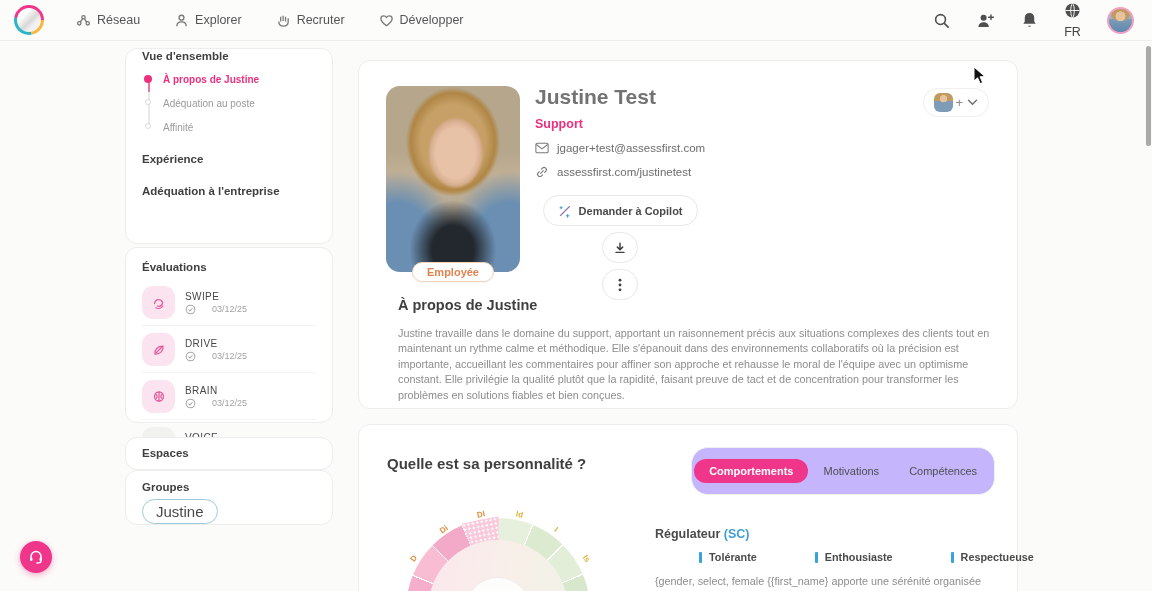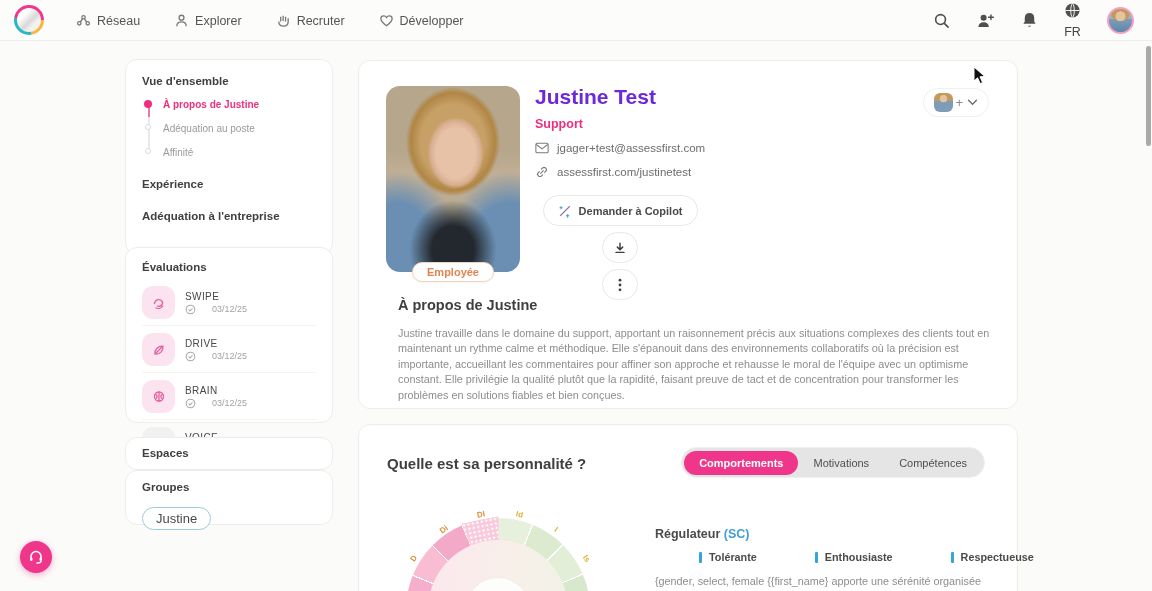--- a/index.html
+++ b/index.html
@@ -7,35 +7,35 @@
   body { font-family:"Liberation Sans", sans-serif; background:#fbfbf9; position:relative; }
 
   
   .topbar { position:absolute; left:0; top:0; width:1152px; height:41px; background:#fcfcfb;
             border-bottom:1px solid #eeeeec; display:flex; align-items:center; z-index:40; }
   .logo { width:30px; height:30px; border-radius:50%; margin-left:14px; position:relative;
           background:conic-gradient(#f2368c 0 90deg,#f8b63c 90deg 170deg,#2bb5c9 170deg 280deg,#f2368c 280deg 360deg); }
   .logo::after { content:""; position:absolute; inset:3px; border-radius:50%;
           background:linear-gradient(135deg,#fdfdfd 30%,#d8d8d6 55%,#f2f2f0 70%); }
   .nav-items { display:flex; align-items:center; gap:34px; margin-left:32px; }
-  .nav-item { display:flex; align-items:flex-end; gap:6px; font-size:12.5px; color:#555; cursor:pointer; }
+  .nav-item { display:flex; align-items:center; gap:6px; font-size:12.5px; color:#555; cursor:pointer; }
   .nav-item svg { stroke:#7a7a7a; }
   .topbar-right { margin-left:auto; display:flex; align-items:center; gap:26px; margin-right:18px; }
   .icon-btn { display:flex; align-items:center; gap:6px; font-size:12.5px; color:#444; cursor:pointer;flex-direction:column; }
   .avatar-sm { width:27px; height:27px; border-radius:50%; border:2px solid #f3a0c4;
           background:radial-gradient(8px 8px at 50% 32%, #e5c39f 0 60%, transparent 65%),
                      radial-gradient(14px 10px at 50% 24%, #c19a5e 0 60%, transparent 70%),
                      linear-gradient(#9bb3c6 0 45%, #7e9cb8 45%, #5f87ad); }
 
   
   .card { position:absolute; background:#fff; border:1px solid #ededeb; border-radius:12px; }
 
   
   .sb-title { font-size:11.5px; font-weight:bold; color:#3f3f3f; }
-  .overview-card { left:125px; top:59px; width:208px; height:196px; padding:15px 16px; }
+  .overview-card { left:125px; top:48px; width:208px; height:196px; padding:1px 16px; }
   .timeline { position:relative; margin:12px 0 4px 2px; }
   .timeline::before { content:""; position:absolute; left:4px; top:4px; bottom:6px; width:2px;
           background:linear-gradient(#ee74ab 0 14px, #e9e9e7 14px); }
   .tl-item { position:relative; padding-left:19px; margin-bottom:13px; font-size:10px; color:#9b9b9b; cursor:pointer; }
   .tl-item .dot { position:absolute; left:1px; top:1px; width:6px; height:6px; border-radius:50%;
           border:1.5px solid #dcdcda; background:#fff; }
   .tl-item.active { color:#ee2f7e; font-weight:bold; }
   .tl-item.active .dot { border:none; width:8px; height:8px; left:0; background:#ee2f7e; }
   .sb-section { margin-top:20px; font-size:11.5px; font-weight:bold; color:#3f3f3f; cursor:pointer; }
 
@@ -43,60 +43,60 @@
   .eval-row { display:flex; align-items:center; gap:10px; padding:7px 0 6px; border-bottom:1px solid #f4f4f2; }
   .eval-row:last-child { border-bottom:none; }
   .eval-icon { width:33px; height:33px; border-radius:11px; background:#fbe3ef; display:flex;
           align-items:center; justify-content:center; flex:none; }
   .eval-icon.gray { background:#f1f1ef; }
   .eval-name { font-size:10px; font-weight:normal; color:#474747; letter-spacing:.4px; }
   .eval-status { display:flex; align-items:center; gap:16px; font-size:9px; color:#a3a3a1; margin-top:2px; }
 
   .espaces-card { left:125px; top:437px; width:208px; height:33px; padding:9px 16px; }
   .groupes-card { left:125px; top:470px; width:208px; height:55px; padding:10px 16px; }
-  .chip { display:inline-block; margin-top:14px; padding:3px 13px; border:1.5px solid #9ecbd9;
-          border-radius:14px; font-size:13px; color:#4a4a4a; background:#fff; cursor:pointer; }
+  .chip { display:inline-block; margin-top:6px; padding:3px 13px; border:1.5px solid #9ecbd9;
+          border-radius:14px; font-size:15px; color:#4a4a4a; background:#fff; cursor:pointer; }
 
   
   .profile-card { left:358px; top:60px; width:660px; height:349px; padding:25px 27px; }
   .photo-wrap { position:absolute; left:27px; top:25px; width:134px; height:186px;text-decoration:underline; }
   .photo { width:134px; height:186px; border-radius:14px;
       background:
         radial-gradient(70px 80px at 50% 88%, #23282e 0 30%, transparent 62%),
         radial-gradient(90px 120px at 8% 92%, #6a8fb2 0 45%, transparent 72%),
         radial-gradient(90px 120px at 92% 92%, #6a8fb2 0 45%, transparent 72%),
         radial-gradient(36px 46px at 52% 36%, #e7c2a6 0 55%, #d8ae90 70%, transparent 78%),
         radial-gradient(62px 72px at 50% 30%, #c6a067 0 52%, #b08645 68%, transparent 76%),
         linear-gradient(#b5a68c 0 35%, #c2b096 48%, #a3a292 100%); }
   .badge { position:absolute; left:50%; transform:translateX(-50%); bottom:-10px; background:#fff;
       border:1px solid #f3d3ba; border-radius:14px; padding:3px 14px; font-size:11px; font-weight:bold;
       color:#e2834f; white-space:nowrap; box-shadow:0 1px 2px rgba(0,0,0,.05); }
   .p-info { position:absolute; left:176px; top:24px; }
-  .p-name { font-size:21px; font-weight:bold; color:#6d28d9; }
+  .p-name { font-size:21px; font-weight:bold; color:#737373; }
   .p-role { font-size:12.5px; font-weight:bold; color:#ee2f7e; margin-top:8px; cursor:pointer; }
   .p-line { display:flex; align-items:center; gap:8px; margin-top:11px; font-size:11.5px; color:#6d6d6d; }
   .p-actions { display:flex; align-items:center; gap:6px; margin-top:16px;flex-direction:column; }
   .pill-btn { display:flex; align-items:center; gap:7px; height:31px; padding:0 14px; background:#fff;
       border:1px solid #e8e8e6; border-radius:16px; font-size:11px; font-weight:bold; color:#4a4a4a; cursor:pointer; }
   .round-btn { width:36px; height:31px; display:flex; align-items:center; justify-content:center;
       background:#fff; border:1px solid #e8e8e6; border-radius:16px; cursor:pointer; }
   .share-pill { position:absolute; right:28px; top:27px; height:29px; display:flex; align-items:center;
       gap:4px; padding:0 10px; border:1px solid #efefed; border-radius:15px; background:#fff; cursor:pointer; }
   .share-ava { width:19px; height:19px; border-radius:6px;
       background:radial-gradient(6px 6px at 50% 30%, #e5c39f 0 60%, transparent 65%),
                  linear-gradient(#c19a5e 0 40%, #7e9cb8 40%); }
   .share-plus { font-size:13px; color:#8a8a8a; margin-left:-2px; }
   .about-title { position:absolute; left:39px; top:236px; font-size:14.5px; font-weight:bold; color:#3f3f3f; }
   .about-text { position:absolute; left:39px; top:265px; width:600px; font-size:10.8px; line-height:15.4px; color:#8d8d8b; }
 
   
   .perso-card { left:358px; top:424px; width:660px; height:400px; padding:24px 28px; }
   .perso-title { font-size:15px; font-weight:bold; color:#3f3f3f; position:absolute; left:28px; top:30px; }
-  .tabs { position:absolute; right:32px; top:22px; display:flex; align-items:center; height:31px;
-      background:#e5e5e5; border:1px solid #f0f0ee; border-radius:17px; padding:2px; }
+  .tabs { position:absolute; right:22px; top:22px; display:flex; align-items:center; height:48px;
+      background:#c4b5fd; border:1px solid #f0f0ee; border-radius:17px; padding:2px; }
   .tab { padding:6px 15px; font-size:11px; color:#4f4f4f; cursor:pointer; border-radius:15px; }
   .tab.active { background:#f0368b; color:#fff; font-weight:bold; }
 
   
   .wheel-zone { position:absolute; left:0; top:0; width:310px; height:400px; }
   .ring { position:absolute; left:47px; top:93px; width:184px; height:184px; border-radius:50%;
       background:conic-gradient(
         #e6f0dc 0deg 21.7deg, #fff 21.7deg 22.5deg,
         #dcebd0 22.5deg 44.2deg, #fff 44.2deg 45deg,
         #e2eed7 45deg 66.7deg, #fff 66.7deg 67.5deg,

